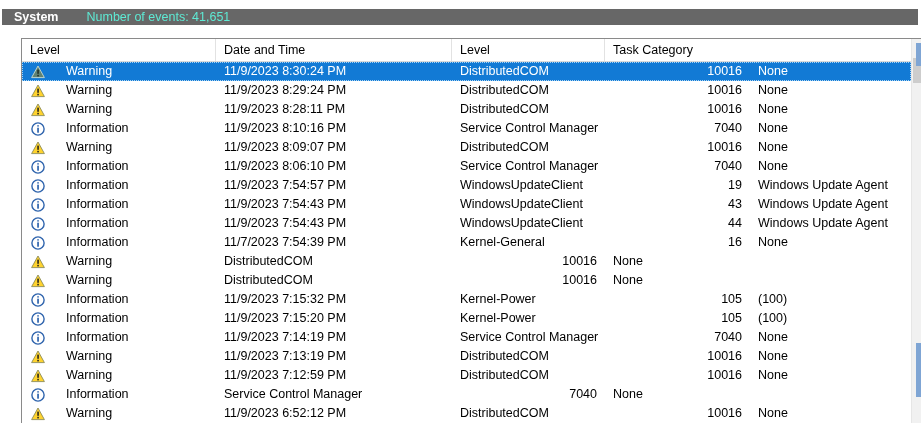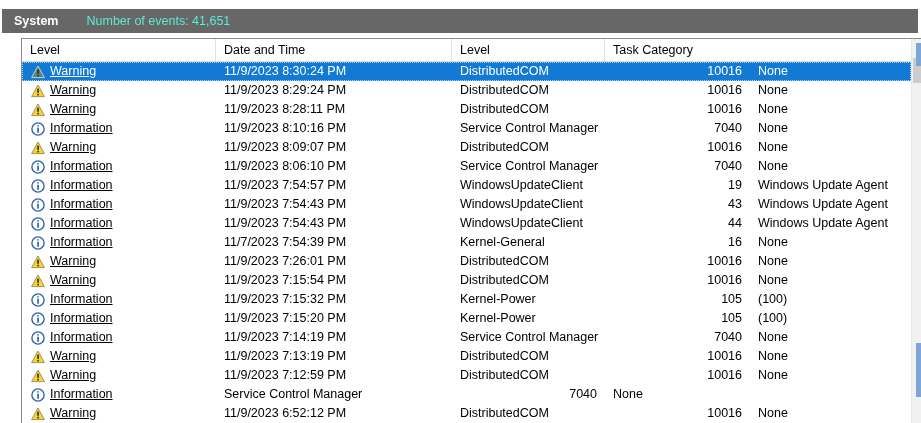--- a/index.html
+++ b/index.html
@@ -4,21 +4,21 @@
 <style>
   html,body{margin:0;padding:0;}
   body{
     width:921px;height:423px;position:relative;overflow:hidden;
     background:#ffffff;
     font-family:"Liberation Sans","DejaVu Sans",sans-serif;
     font-size:12px;color:#000;
   }
   
   .titlebar{
-    position:absolute;left:2px;top:9px;width:916px;height:24px;
+    position:absolute;left:2px;top:9px;width:916px;height:16px;
     background:var(--titlebar,#676767);color:#fff;
     display:flex;align-items:center;
   }
   .titlebar .t-title{font-weight:bold;margin-left:12px;font-size:12.5px;}
   .titlebar .t-sub{margin-left:28px;color:#5eead4;font-size:12.5px;}
 
   
   .listview{
     position:absolute;left:3px;top:38px;width:907px;height:420px;
     background:#fff;border:1px solid #8a8a8a;box-sizing:border-box;margin-left:18px;
@@ -40,21 +40,21 @@
     position:absolute;top:23px;left:0;right:16px;bottom:0;overflow:hidden;
   }
   .row{
     display:grid;grid-template-columns:194px 236px 153px 145px 1fr;
     height:19px;align-items:center;background:#fff;cursor:default;
   }
   .cell{
     padding:0 8px;white-space:nowrap;overflow:hidden;box-sizing:border-box;
     font-size:12.5px;line-height:19px;
   }
-  .cell.level{display:flex;align-items:center;gap:5px;padding-left:9px;text-decoration:underline;}
+  .cell.level{display:flex;align-items:center;gap:21px;padding-left:9px;}
   .cell.num{text-align:right;}
   .row.selected{
     background:var(--sel,#127ad5);color:#fff;
     outline:1px dotted #a8d4f5;outline-offset:-1px;
   }
   .icon{width:14px;height:14px;flex:0 0 14px;display:inline-block;}
   .row.selected .warn-tri{fill:#5f8273;stroke:#c9dcd3;}
   .row.selected .warn-ex{fill:#1d2b24;}
 
   
@@ -249,36 +249,34 @@
         <div class="row">
     <div class="cell level">
       <svg class="icon warn" viewBox="0 0 14 14">
         <polygon class="warn-tri" points="7,1 13.4,12.6 0.6,12.6" fill="#ffd32e" stroke="#8c8c5a" stroke-width="0.9"></polygon>
         <rect class="warn-ex" x="6.3" y="4.6" width="1.5" height="4.2" fill="#1a1a1a"></rect>
         <rect class="warn-ex" x="6.3" y="9.8" width="1.5" height="1.6" fill="#1a1a1a"></rect>
       </svg>
 
       <span class="lvl-label">Warning</span>
     </div>
-    <div class="cell date">11/9/2023 7:26:01 PM</div>
-    <div class="cell src">DistributedCOM</div>
-    <div class="cell num eid">10016</div>
-    <div class="cell task">None</div>
-  </div>
-        <div class="row">
-    <div class="cell level">
-      <svg class="icon warn" viewBox="0 0 14 14">
-        <polygon class="warn-tri" points="7,1 13.4,12.6 0.6,12.6" fill="#ffd32e" stroke="#8c8c5a" stroke-width="0.9"></polygon>
-        <rect class="warn-ex" x="6.3" y="4.6" width="1.5" height="4.2" fill="#1a1a1a"></rect>
-        <rect class="warn-ex" x="6.3" y="9.8" width="1.5" height="1.6" fill="#1a1a1a"></rect>
-      </svg>
-
-      <span class="lvl-label">Warning</span>
-    </div>
-    <div class="cell date">11/9/2023 7:15:54 PM</div>
+    <div class="cell src">DistributedCOM</div>
+    <div class="cell num eid">10016</div>
+    <div class="cell task">None</div>
+  </div>
+        <div class="row">
+    <div class="cell level">
+      <svg class="icon warn" viewBox="0 0 14 14">
+        <polygon class="warn-tri" points="7,1 13.4,12.6 0.6,12.6" fill="#ffd32e" stroke="#8c8c5a" stroke-width="0.9"></polygon>
+        <rect class="warn-ex" x="6.3" y="4.6" width="1.5" height="4.2" fill="#1a1a1a"></rect>
+        <rect class="warn-ex" x="6.3" y="9.8" width="1.5" height="1.6" fill="#1a1a1a"></rect>
+      </svg>
+
+      <span class="lvl-label">Warning</span>
+    </div>
     <div class="cell src">DistributedCOM</div>
     <div class="cell num eid">10016</div>
     <div class="cell task">None</div>
   </div>
         <div class="row">
     <div class="cell level">
 
       <svg class="icon info" viewBox="0 0 14 14">
         <circle cx="7" cy="7" r="6.1" fill="#ffffff" stroke="#2f64ad" stroke-width="1.4"></circle>
         <rect x="6.2" y="3.1" width="1.7" height="1.7" rx="0.8" fill="#2f64ad"></rect>

